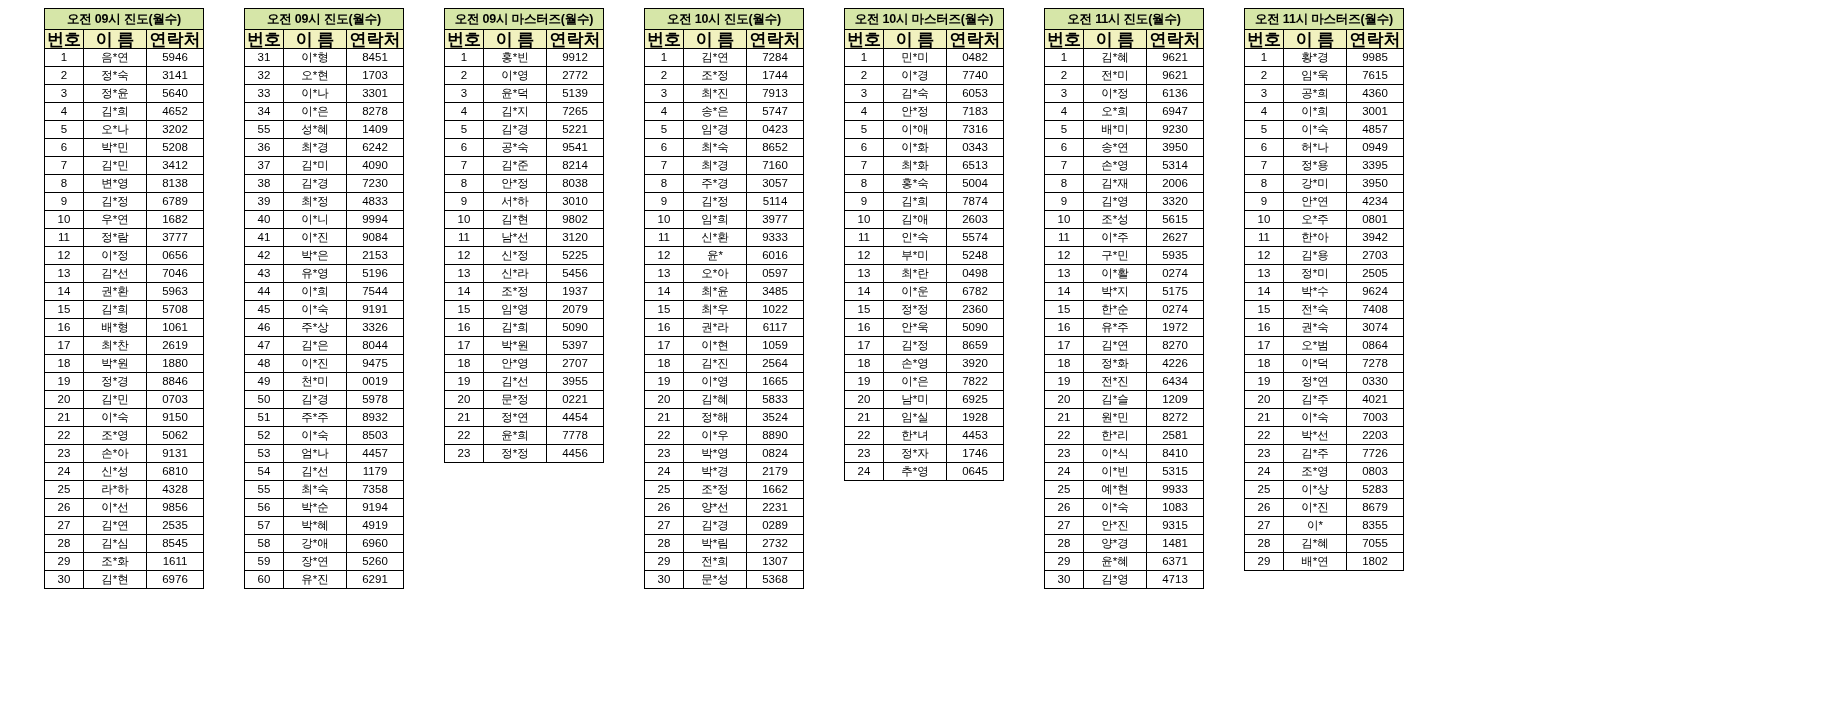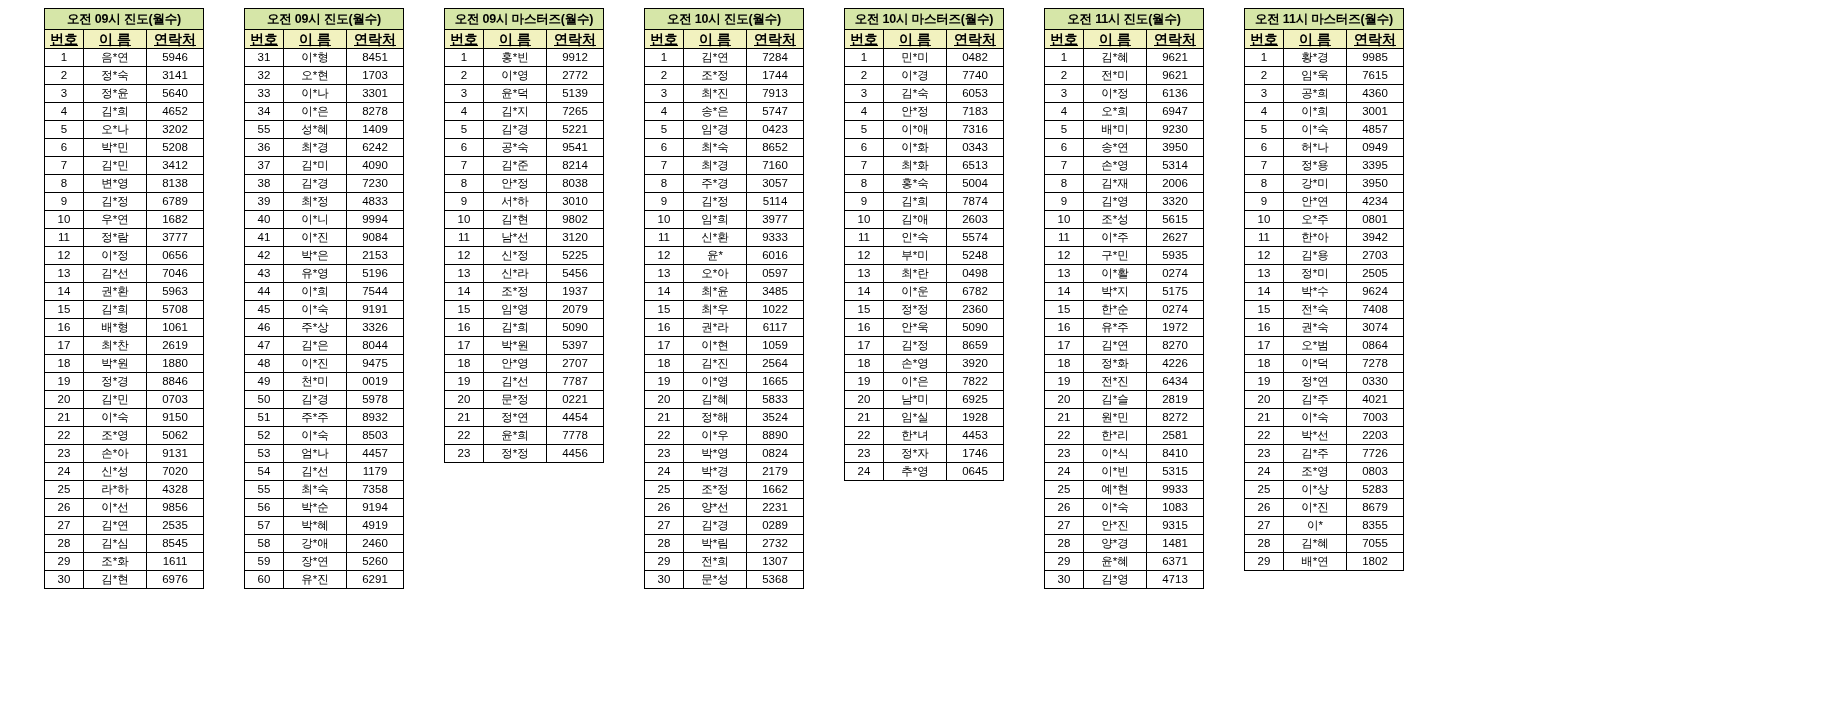--- a/index.html
+++ b/index.html
@@ -42,23 +42,22 @@
   tr.title-row td {
     background: #d6e6a8;
     font-weight: bold;
     font-size: 12.5px;
     height: 20px;
     letter-spacing: -0.2px;
   }
   tr.head-row td {
     background: #f2f2bf;
     font-weight: bold;
-    font-size: 14px;
+    font-size: 17px;
     height: 18px;
-    text-decoration: underline;
   }
   td.col-no  { width: 38px; }
   td.col-nm  { width: 62px; }
   td.col-ph  { width: 56px; }
   tr.data-row td.col-no { background: #ffffff; }
   tr.data-row td.col-nm { background: #ffffff; }
   tr.data-row td.col-ph { background: #ffffff; }
 </style>
 </head>
 <body>
@@ -186,21 +185,21 @@
             <td class="col-ph">5062</td>
           </tr>
           <tr class="data-row">
             <td class="col-no">23</td>
             <td class="col-nm">손*아</td>
             <td class="col-ph">9131</td>
           </tr>
           <tr class="data-row">
             <td class="col-no">24</td>
             <td class="col-nm">신*성</td>
-            <td class="col-ph">7020</td>
+            <td class="col-ph">6810</td>
           </tr>
           <tr class="data-row">
             <td class="col-no">25</td>
             <td class="col-nm">라*하</td>
             <td class="col-ph">4328</td>
           </tr>
           <tr class="data-row">
             <td class="col-no">26</td>
             <td class="col-nm">이*선</td>
             <td class="col-ph">9856</td>
@@ -370,21 +369,21 @@
             <td class="col-ph">9194</td>
           </tr>
           <tr class="data-row">
             <td class="col-no">57</td>
             <td class="col-nm">박*혜</td>
             <td class="col-ph">4919</td>
           </tr>
           <tr class="data-row">
             <td class="col-no">58</td>
             <td class="col-nm">강*애</td>
-            <td class="col-ph">2460</td>
+            <td class="col-ph">6960</td>
           </tr>
           <tr class="data-row">
             <td class="col-no">59</td>
             <td class="col-nm">장*연</td>
             <td class="col-ph">5260</td>
           </tr>
           <tr class="data-row">
             <td class="col-no">60</td>
             <td class="col-nm">유*진</td>
             <td class="col-ph">6291</td>
@@ -489,21 +488,21 @@
             <td class="col-ph">5397</td>
           </tr>
           <tr class="data-row">
             <td class="col-no">18</td>
             <td class="col-nm">안*영</td>
             <td class="col-ph">2707</td>
           </tr>
           <tr class="data-row">
             <td class="col-no">19</td>
             <td class="col-nm">김*선</td>
-            <td class="col-ph">7787</td>
+            <td class="col-ph">3955</td>
           </tr>
           <tr class="data-row">
             <td class="col-no">20</td>
             <td class="col-nm">문*정</td>
             <td class="col-ph">0221</td>
           </tr>
           <tr class="data-row">
             <td class="col-no">21</td>
             <td class="col-nm">정*연</td>
             <td class="col-ph">4454</td>
@@ -921,21 +920,21 @@
             <td class="col-ph">4226</td>
           </tr>
           <tr class="data-row">
             <td class="col-no">19</td>
             <td class="col-nm">전*진</td>
             <td class="col-ph">6434</td>
           </tr>
           <tr class="data-row">
             <td class="col-no">20</td>
             <td class="col-nm">김*슬</td>
-            <td class="col-ph">2819</td>
+            <td class="col-ph">1209</td>
           </tr>
           <tr class="data-row">
             <td class="col-no">21</td>
             <td class="col-nm">원*민</td>
             <td class="col-ph">8272</td>
           </tr>
           <tr class="data-row">
             <td class="col-no">22</td>
             <td class="col-nm">한*리</td>
             <td class="col-ph">2581</td>

